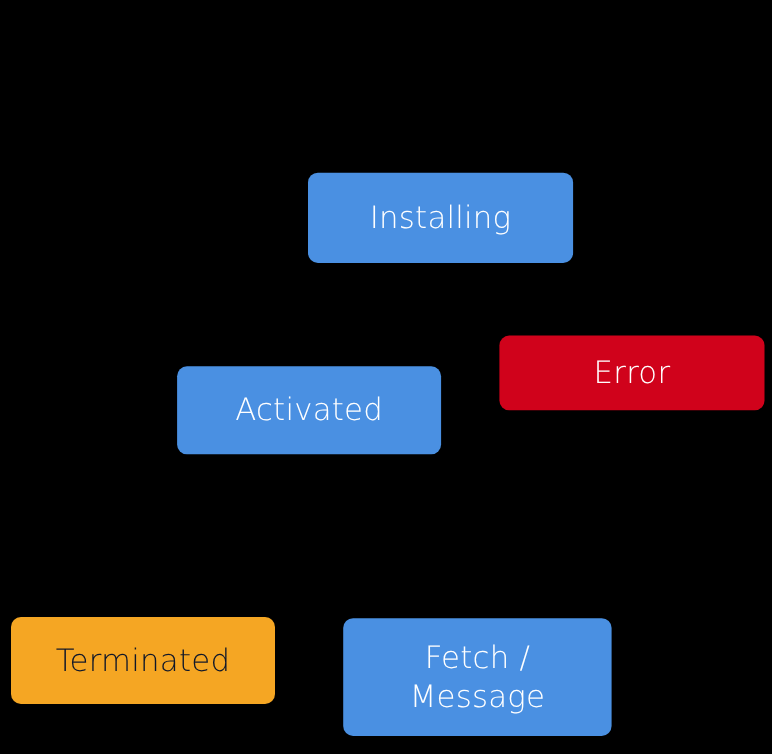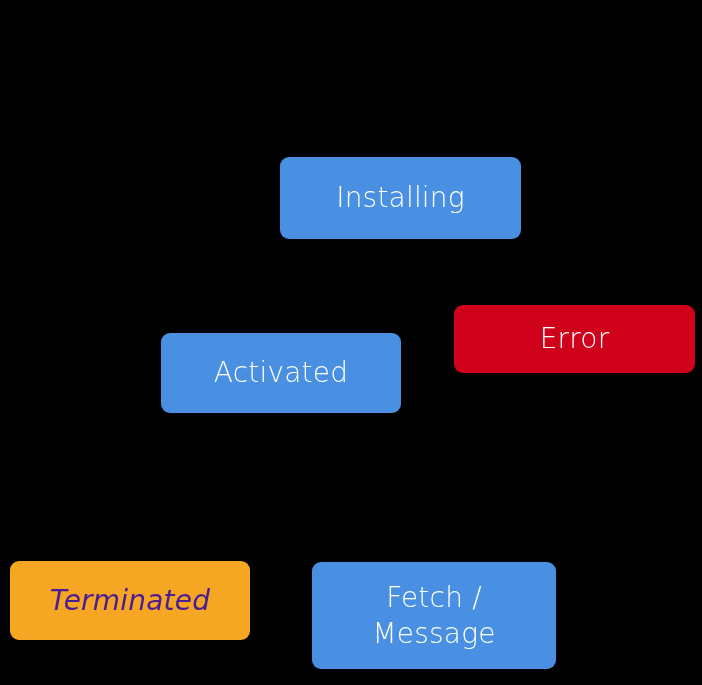--- a/index.html
+++ b/index.html
@@ -57,21 +57,21 @@
 
   <div class="node" id="node-activated" style="left: 161px; top: 304px; width: 240px; height: 80px; background: rgb(74, 144, 226); color: rgb(255, 255, 255);">
     <span class="node-label">Activated</span>
   </div>
 
   <div class="node" id="node-error" style="left: 454px; top: 305px; width: 241px; height: 68px; background: rgb(208, 2, 27); color: rgb(255, 255, 255);">
     <span class="node-label">Error</span>
   </div>
 
 
-  <div class="node" id="node-terminated" style="left: 10px; top: 561px; width: 240px; height: 79px; background: rgb(245, 166, 35); color: #4c1d95; font-style: italic;">
+  <div class="node" id="node-terminated" style="left: 10px; top: 561px; width: 240px; height: 79px; background: rgb(245, 166, 35); color: #0f172a;">
     <span class="node-label">Terminated</span>
   </div>
 
   <div class="node" id="node-fetch" style="left: 312px; top: 562px; width: 244px; height: 107px; background: rgb(74, 144, 226); color: rgb(255, 255, 255);">
     <span class="node-label">Fetch /
 Message</span>
   </div>
 
 </div>
 

